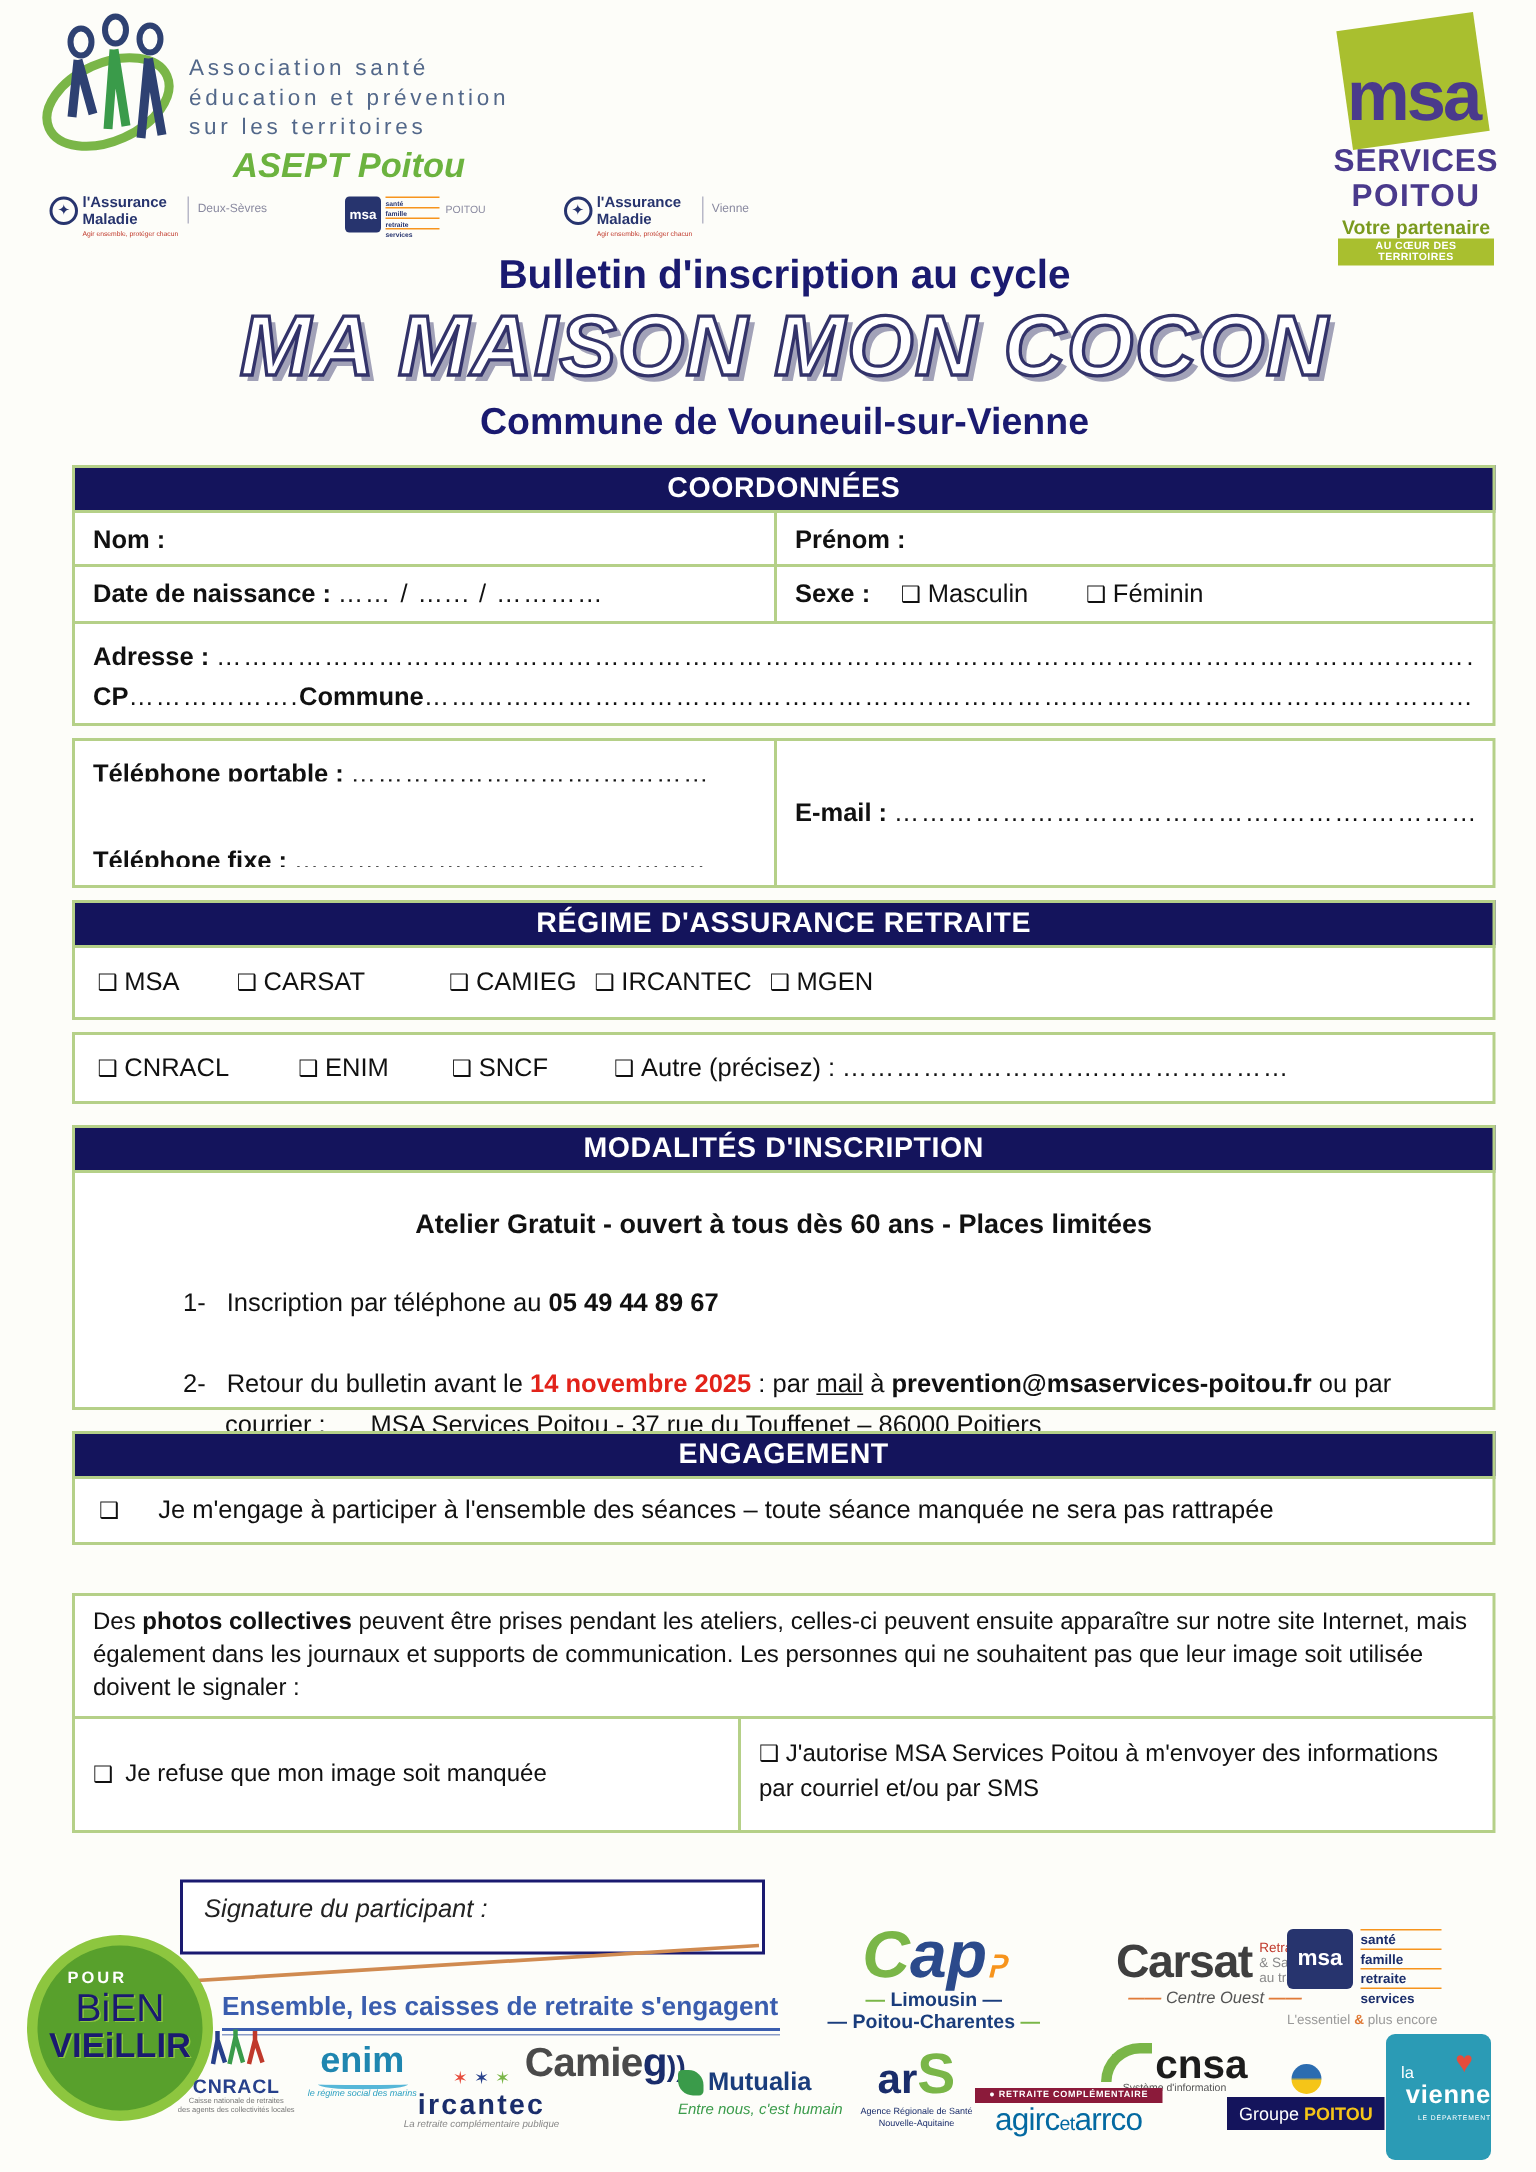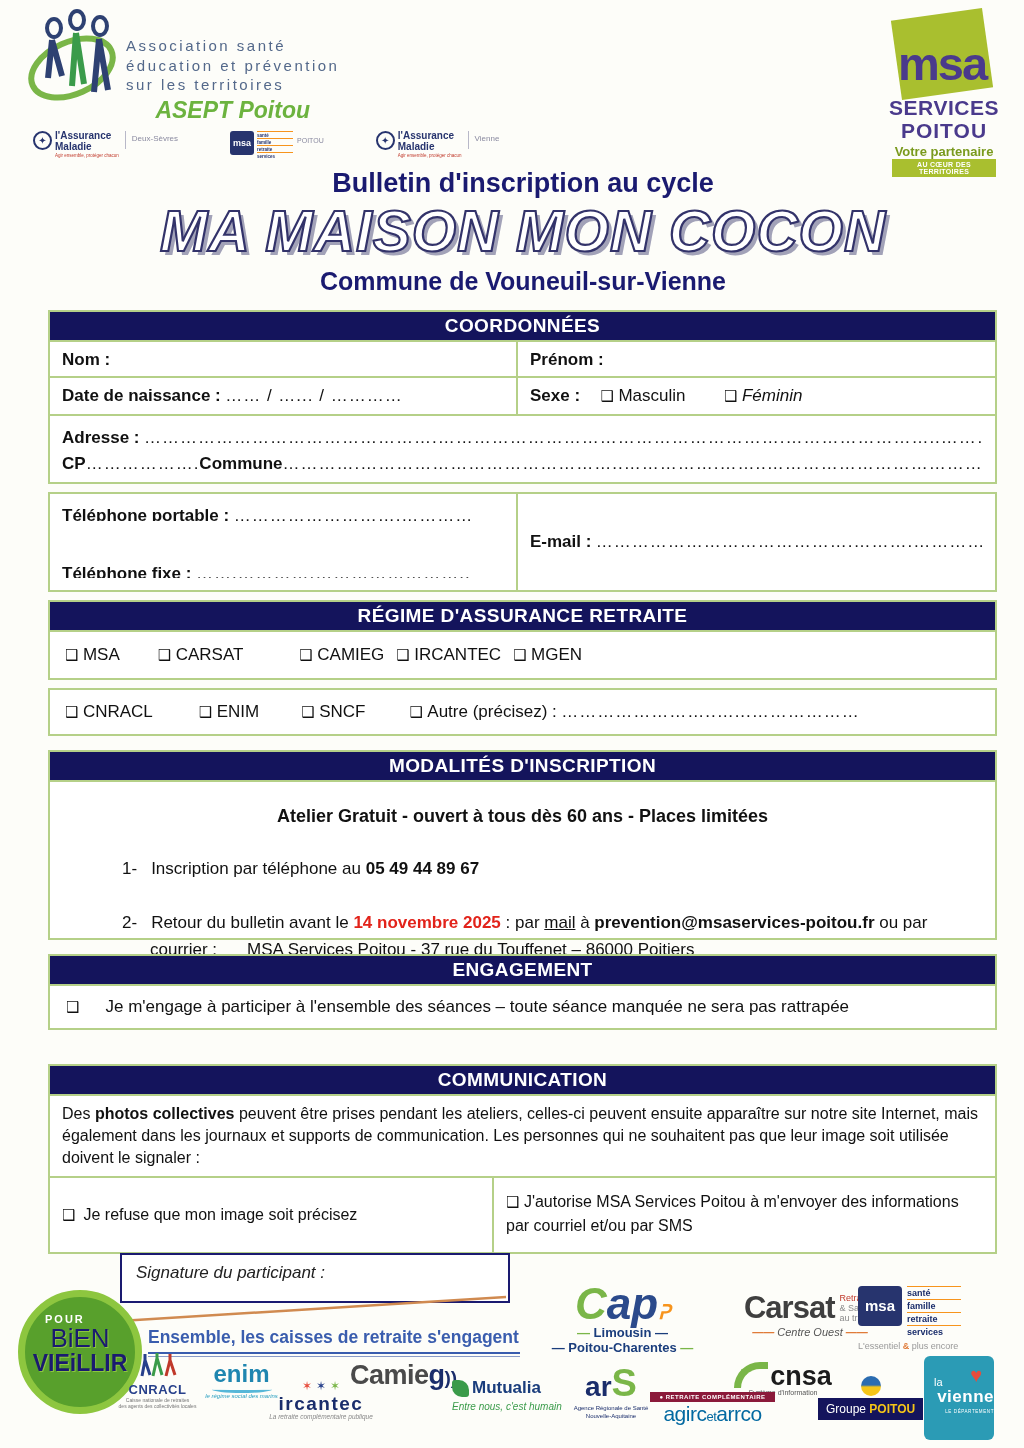--- a/index.html
+++ b/index.html
@@ -197,21 +197,21 @@
     </div>
     <div class="row attached cells" style="height:40px;">
       <div class="cell nowrap" style="width:466px;">
         <span class="lbl">Date de naissance :</span>
         <span class="dots">…… / …... / …………</span>
       </div>
       <div class="cell cell-r nowrap" style="flex:1;">
         <span class="lbl">Sexe :</span>
         <span style="margin-left:16px;"><span class="cb">❑</span>
         <span class="txt">Masculin</span></span>
-        <span style="margin-left:34px;font-style:italic;"><span class="cb">❑</span>
+        <span style="margin-left:34px;"><span class="cb">❑</span>
         <span class="txt">Féminin</span></span>
       </div>
     </div>
     <div class="row attached" style="height:70px; padding:9px 12px; line-height:1.55;">
       <div class="nowrap">
         <span class="lbl">Adresse :</span>
         <span class="dots">………………………………………….………………………………………………….……………………..………………………………………</span>
       </div>
       <div class="nowrap">
         <span class="lbl">CP</span><span class="dots">……………….</span><span class="lbl">Commune</span><span class="dots">………….……………………………………..…………….……..……………………………………………………………..</span>
@@ -270,28 +270,27 @@
 
   <div class="sec" style="top:954px;">
     <div class="sec-h">ENGAGEMENT</div>
     <div class="row attached" style="height:46px; display:flex; align-items:center; padding-left:16px;">
       <span class="cb">❑</span>
       <span class="txt" style="margin-left:26px;">Je m'engage à participer à l'ensemble des séances – toute séance manquée ne sera pas rattrapée</span>
     </div>
   </div>
 
   <div class="sec" style="top:1064px;">
-    <div class="sec-h">COMMUNICATION</div>
     <div class="row attached" style="padding:7px 12px; font-size:16px; line-height:1.38;">
       <span>Des </span><span class="b">photos collectives</span><span> peuvent être prises pendant les ateliers, celles-ci peuvent ensuite apparaître sur notre site Internet, mais également dans les journaux et supports de communication. Les personnes qui ne souhaitent pas que leur image soit utilisée doivent le signaler :</span>
     </div>
     <div class="row attached cells" style="height:78px;">
       <div class="cell" style="width:442px; display:flex; align-items:center;">
         <span class="cb">❑</span>
-        <span class="txt" style="margin-left:8px; font-size:16px;">Je refuse que mon image soit précisez</span>
+        <span class="txt" style="margin-left:8px; font-size:16px;">Je refuse que mon image soit manquée</span>
       </div>
       <div class="cell cell-r" style="flex:1; padding-top:12px; font-size:16px; line-height:1.45;">
         <span class="cb">❑</span>
         <span>J'autorise MSA Services Poitou à m'envoyer des informations par courriel et/ou par SMS</span>
       </div>
     </div>
   </div>
 
   <div class="sig-box">
     <span>Signature du participant :</span>

